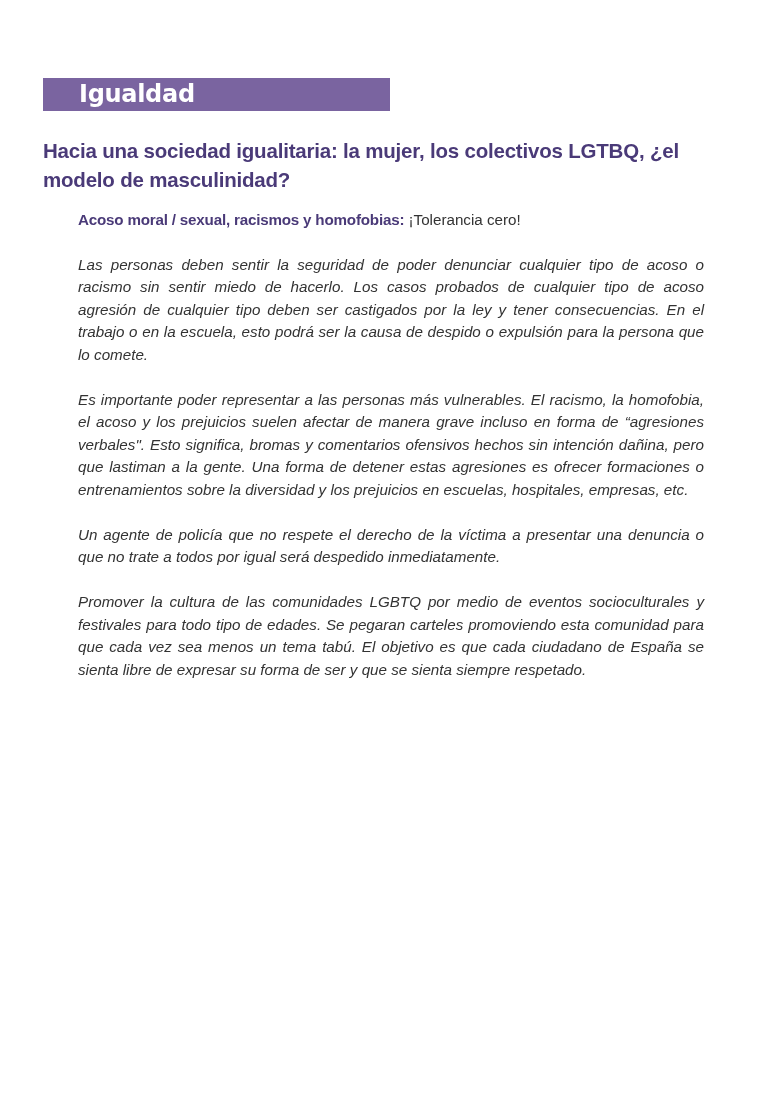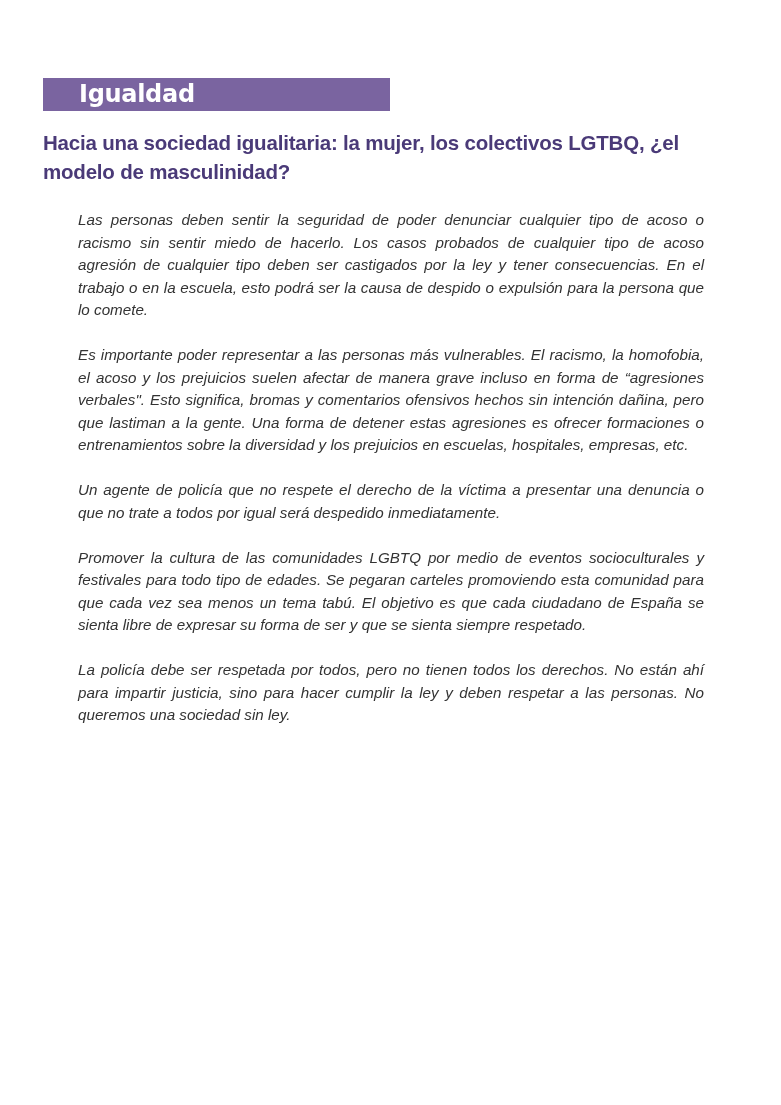--- a/index.html
+++ b/index.html
@@ -30,21 +30,21 @@
       color: #ffffff;
       font-family: "DejaVu Sans", sans-serif;
       font-weight: bold;
       font-size: 24px;
       line-height: 31px;
       letter-spacing: -0.3px;
     }
     .heading {
       position: absolute;
       left: 43px;
-      top: 128px;
+      top: 136px;
       width: 700px;
       color: #4a3a78;
       font-family: "Liberation Sans", sans-serif;
       font-weight: bold;
       font-size: 20.5px;
       line-height: 29px;
       letter-spacing: -0.2px;
       margin: 0;
     }
     .content {
@@ -74,18 +74,20 @@
 </head>
 <body>
 
 <div class="section-bar">
   <span class="section-bar-title">Igualdad</span>
 </div>
 
 <h2 class="heading">Hacia una sociedad igualitaria: la mujer, los colectivos LGTBQ, ¿el modelo de masculinidad?</h2>
 
 <div class="content">
+  <p class="lead">
+    <span class="lead-strong">Acoso moral / sexual, racismos y homofobias:</span><span> ¡Tolerancia cero!</span>
+  </p>
   <p class="para">Las personas deben sentir la seguridad de poder denunciar cualquier tipo de acoso o racismo sin sentir miedo de hacerlo. Los casos probados de cualquier tipo de acoso agresión de cualquier tipo deben ser castigados por la ley y tener consecuencias. En el trabajo o en la escuela, esto podrá ser la causa de despido o expulsión para la persona que lo comete.</p>
   <p class="para">Es importante poder representar a las personas más vulnerables. El racismo, la homofobia, el acoso y los prejuicios suelen afectar de manera grave incluso en forma de “agresiones verbales". Esto significa, bromas y comentarios ofensivos hechos sin intención dañina, pero que lastiman a la gente. Una forma de detener estas agresiones es ofrecer formaciones o entrenamientos sobre la diversidad y los prejuicios en escuelas, hospitales, empresas, etc.</p>
   <p class="para">Un agente de policía que no respete el derecho de la víctima a presentar una denuncia o que no trate a todos por igual será despedido inmediatamente.</p>
   <p class="para">Promover la cultura de las comunidades LGBTQ por medio de eventos socioculturales y festivales para todo tipo de edades. Se pegaran carteles promoviendo esta comunidad para que cada vez sea menos un tema tabú. El objetivo es que cada ciudadano de España se sienta libre de expresar su forma de ser y que se sienta siempre respetado.</p>
-  <p class="para">La policía debe ser respetada por todos, pero no tienen todos los derechos. No están ahí para impartir justicia, sino para hacer cumplir la ley y deben respetar a las personas. No queremos una sociedad sin ley.</p>
 </div>
 
 </body></html>

